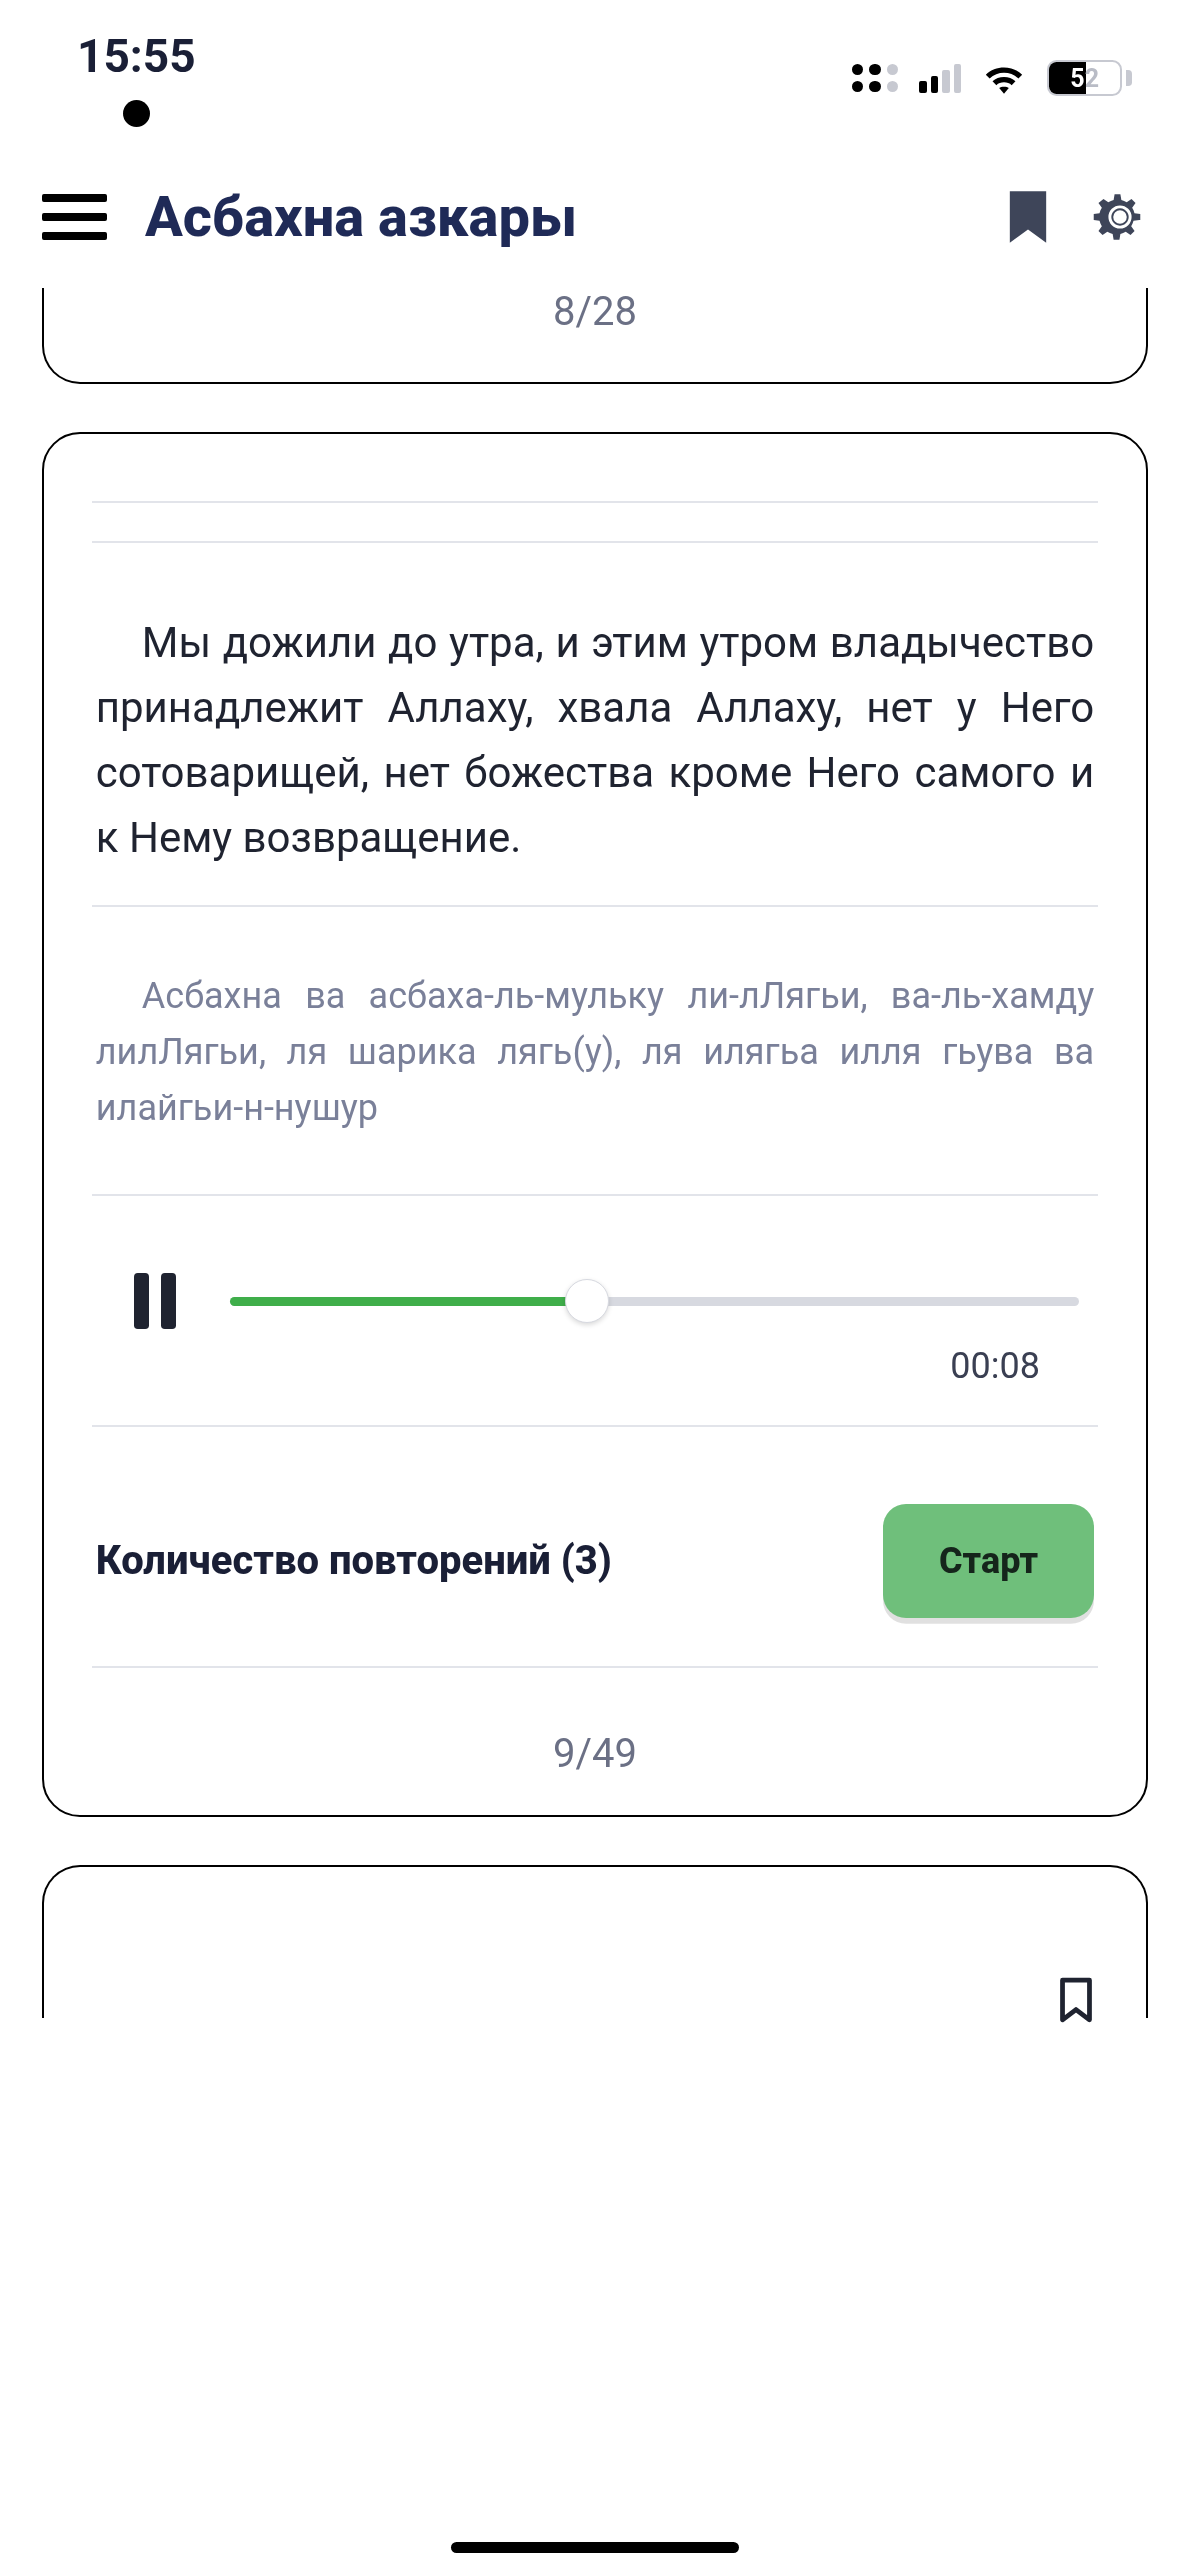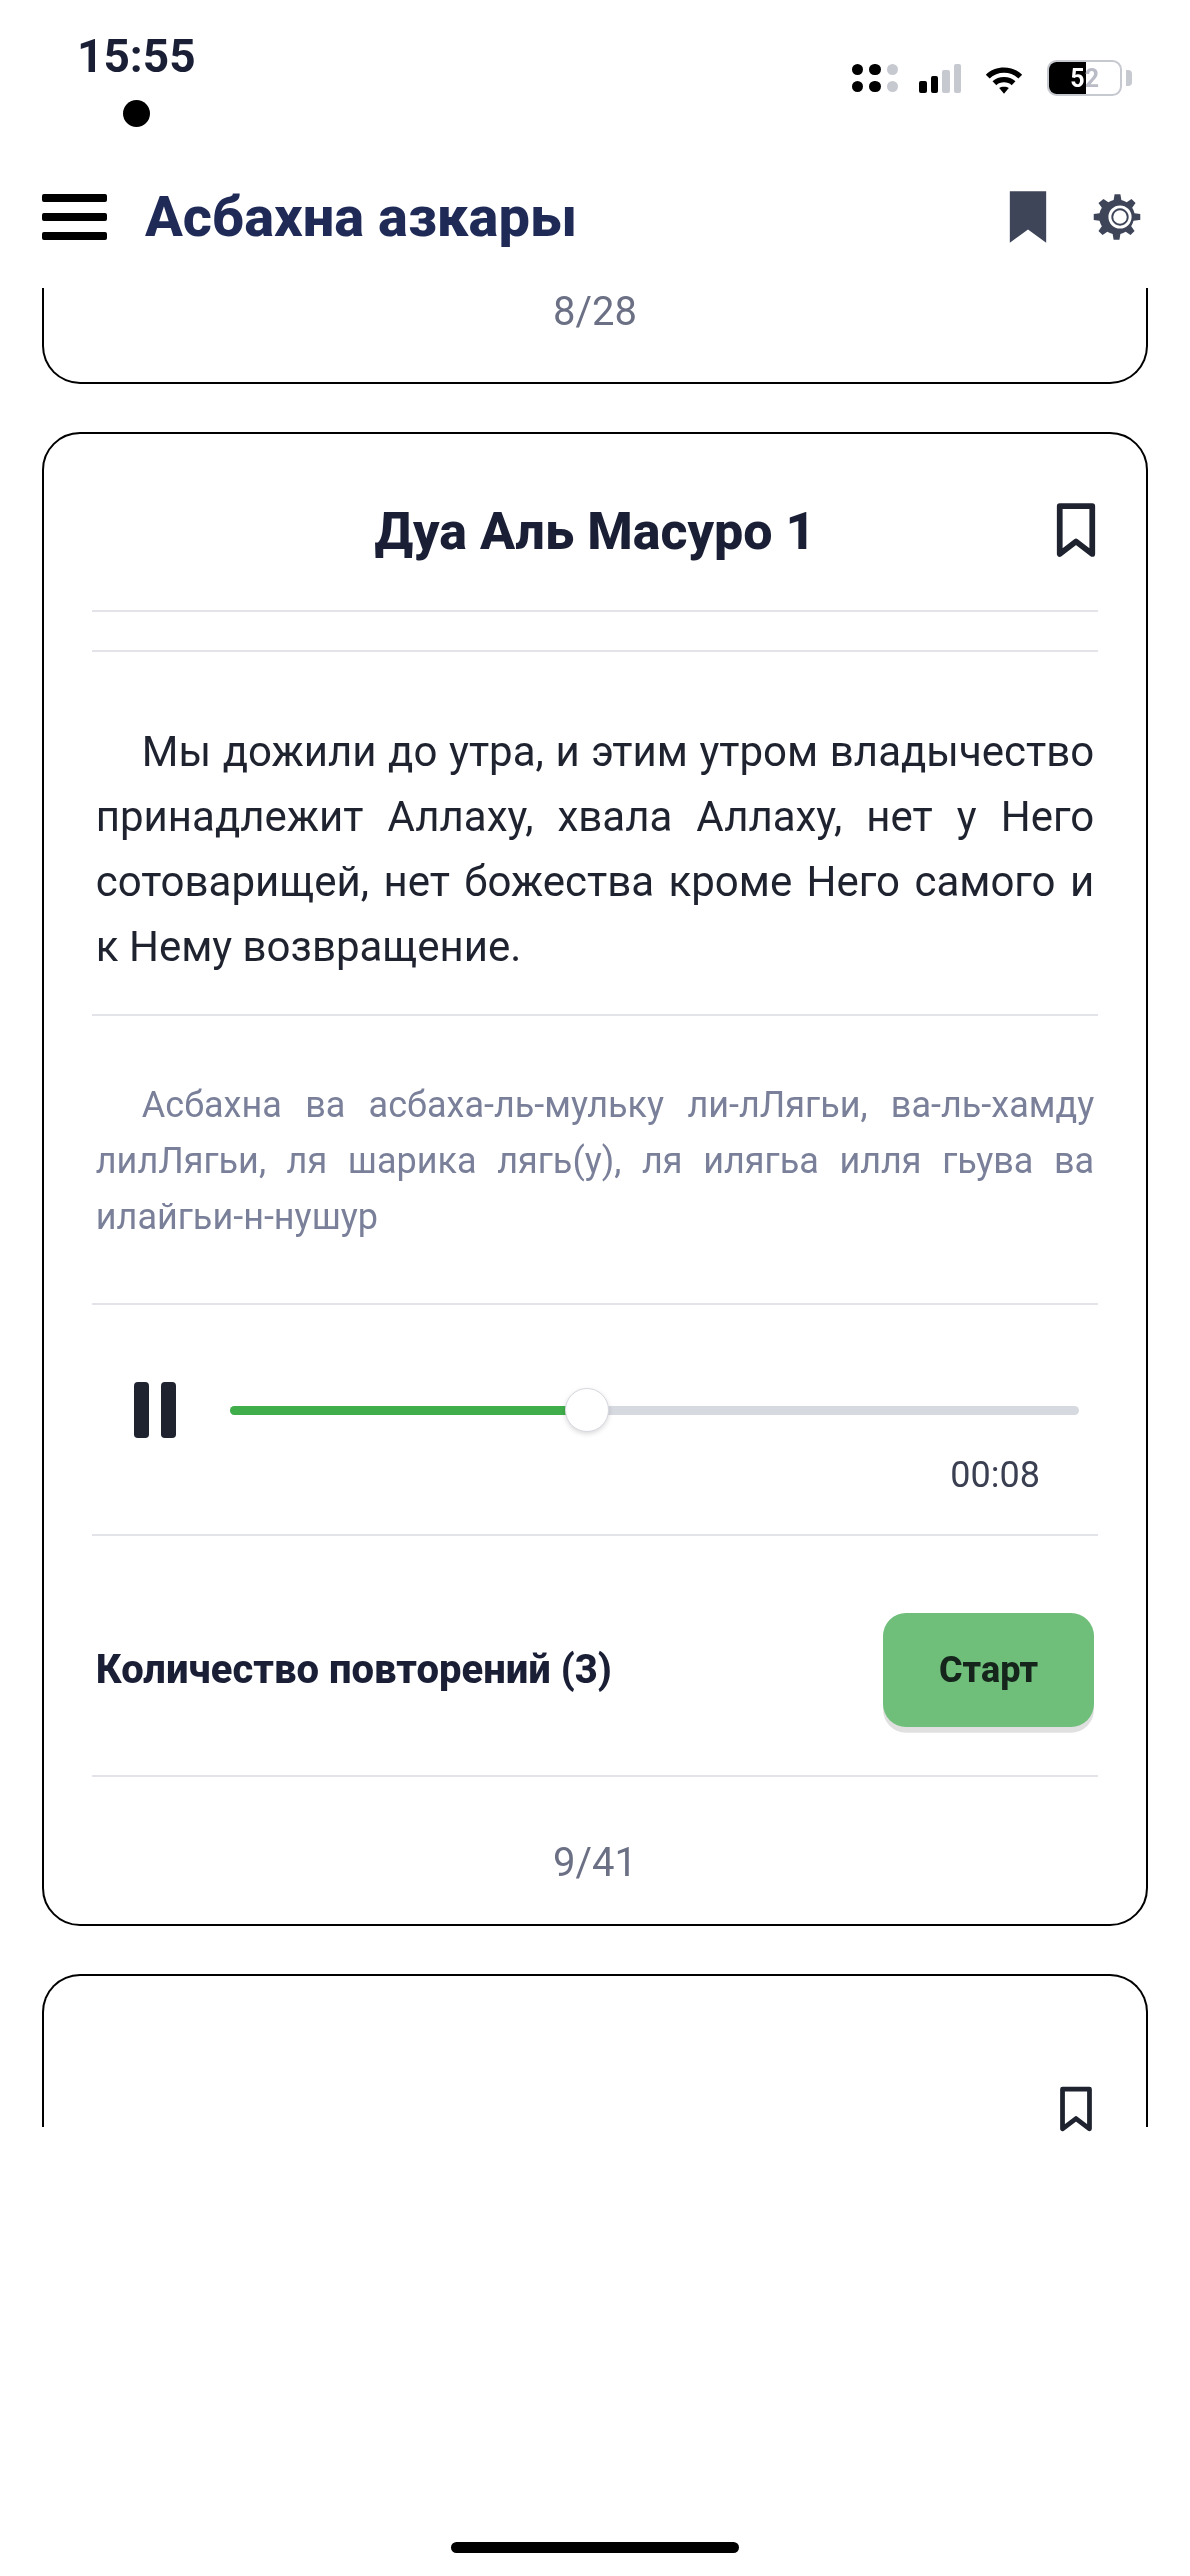--- a/index.html
+++ b/index.html
@@ -317,28 +317,20 @@
 </div>
 
 <div class="scroll-area">
 
   <div class="card-stub">
     <span>8/28</span>
   </div>
 
   <div class="card">
 
-    <div class="card-title-row">
-      <div class="card-title">Дуа Аль Масуро 1</div>
-      <span class="bookmark-outline">
-        <svg width="44" height="56" viewBox="0 0 46 58">
-          <path d="M6 4 H40 V54 L23 41 L6 54 Z" fill="none" stroke="#1f2330" stroke-width="6" stroke-linejoin="round"></path>
-        </svg>
-      </span>
-    </div>
 
     <div class="divider"></div>
 
 
     <div class="divider tight"></div>
 
     <div class="translation">Мы дожили до утра, и этим утром владычество принадлежит Аллаху, хвала Аллаху, нет у Него сотоварищей, нет божества кроме Него самого и к Нему возвращение.</div>
 
     <div class="divider tight"></div>
 
@@ -361,21 +353,21 @@
 
     <div class="divider tight"></div>
 
     <div class="reps-row">
       <div class="reps-label">Количество повторений (3)</div>
       <div class="start-btn">Старт</div>
     </div>
 
     <div class="divider tight"></div>
 
-    <div class="card-counter">9/41</div>
+    <div class="card-counter">9/49</div>
   </div>
 
   <div class="card-stub-bottom">
     <span class="stub-bookmark">
       <svg width="44" height="46" viewBox="0 0 46 58">
         <path d="M6 4 H40 V54 L23 41 L6 54 Z" fill="none" stroke="#1f2330" stroke-width="6" stroke-linejoin="round"></path>
       </svg>
     </span>
   </div>
 

